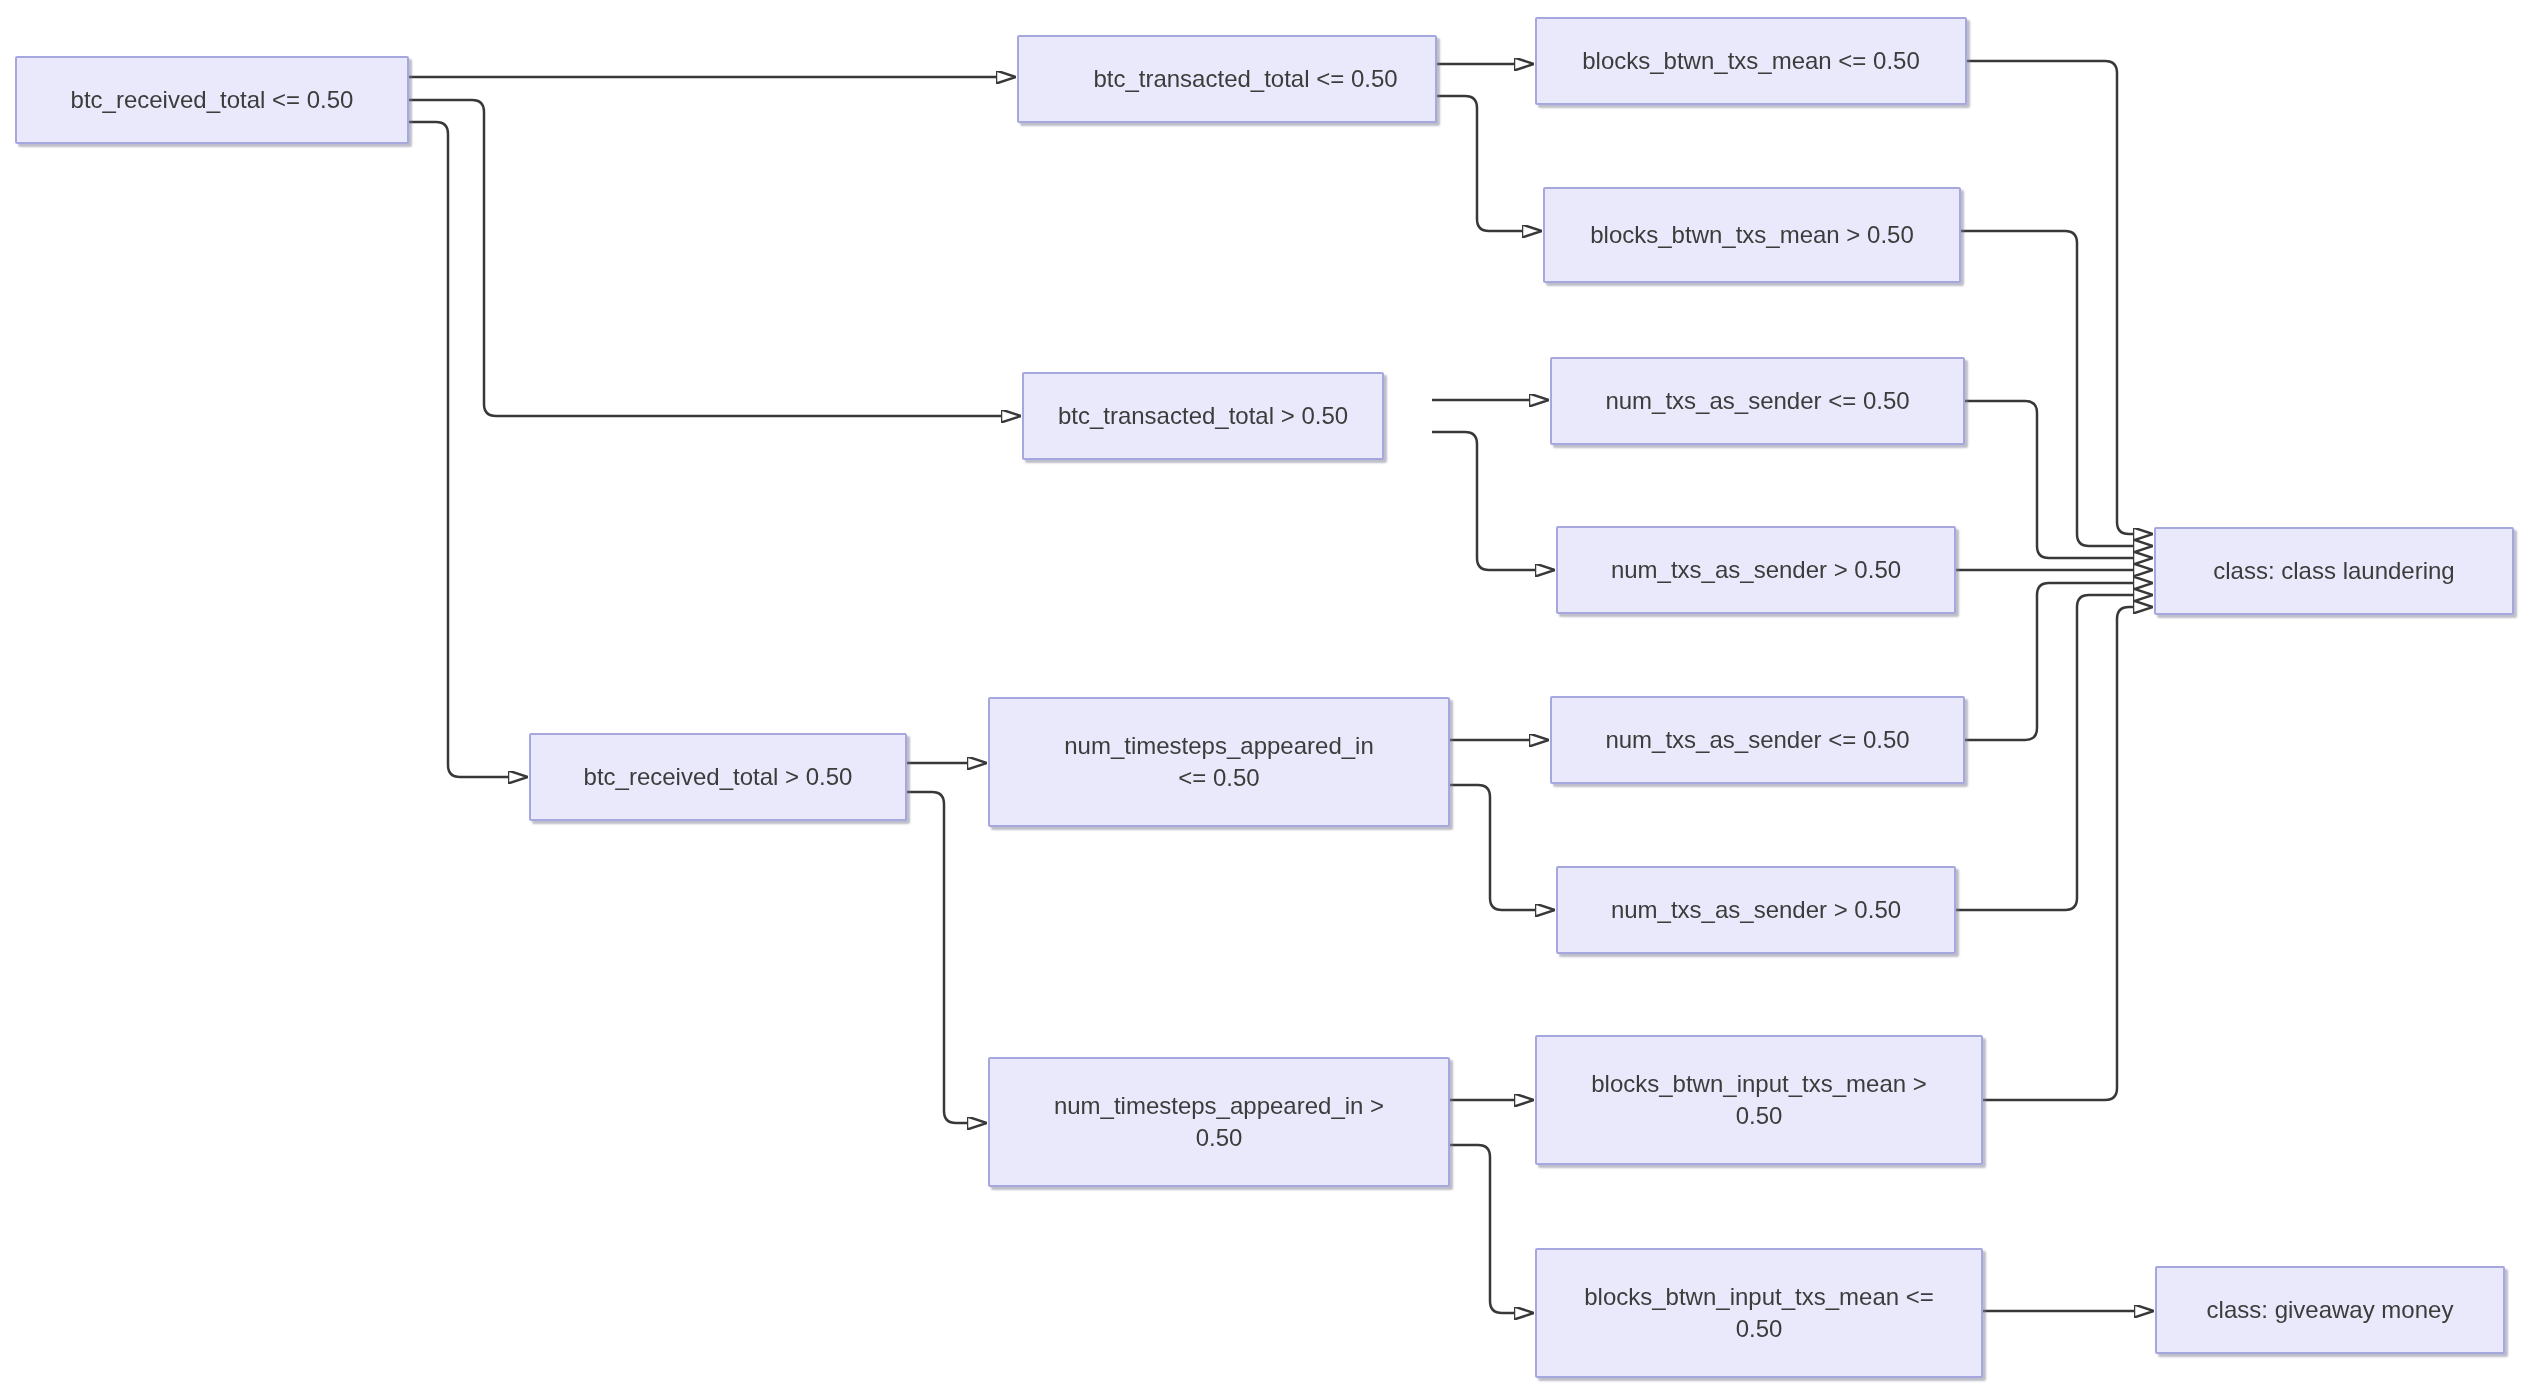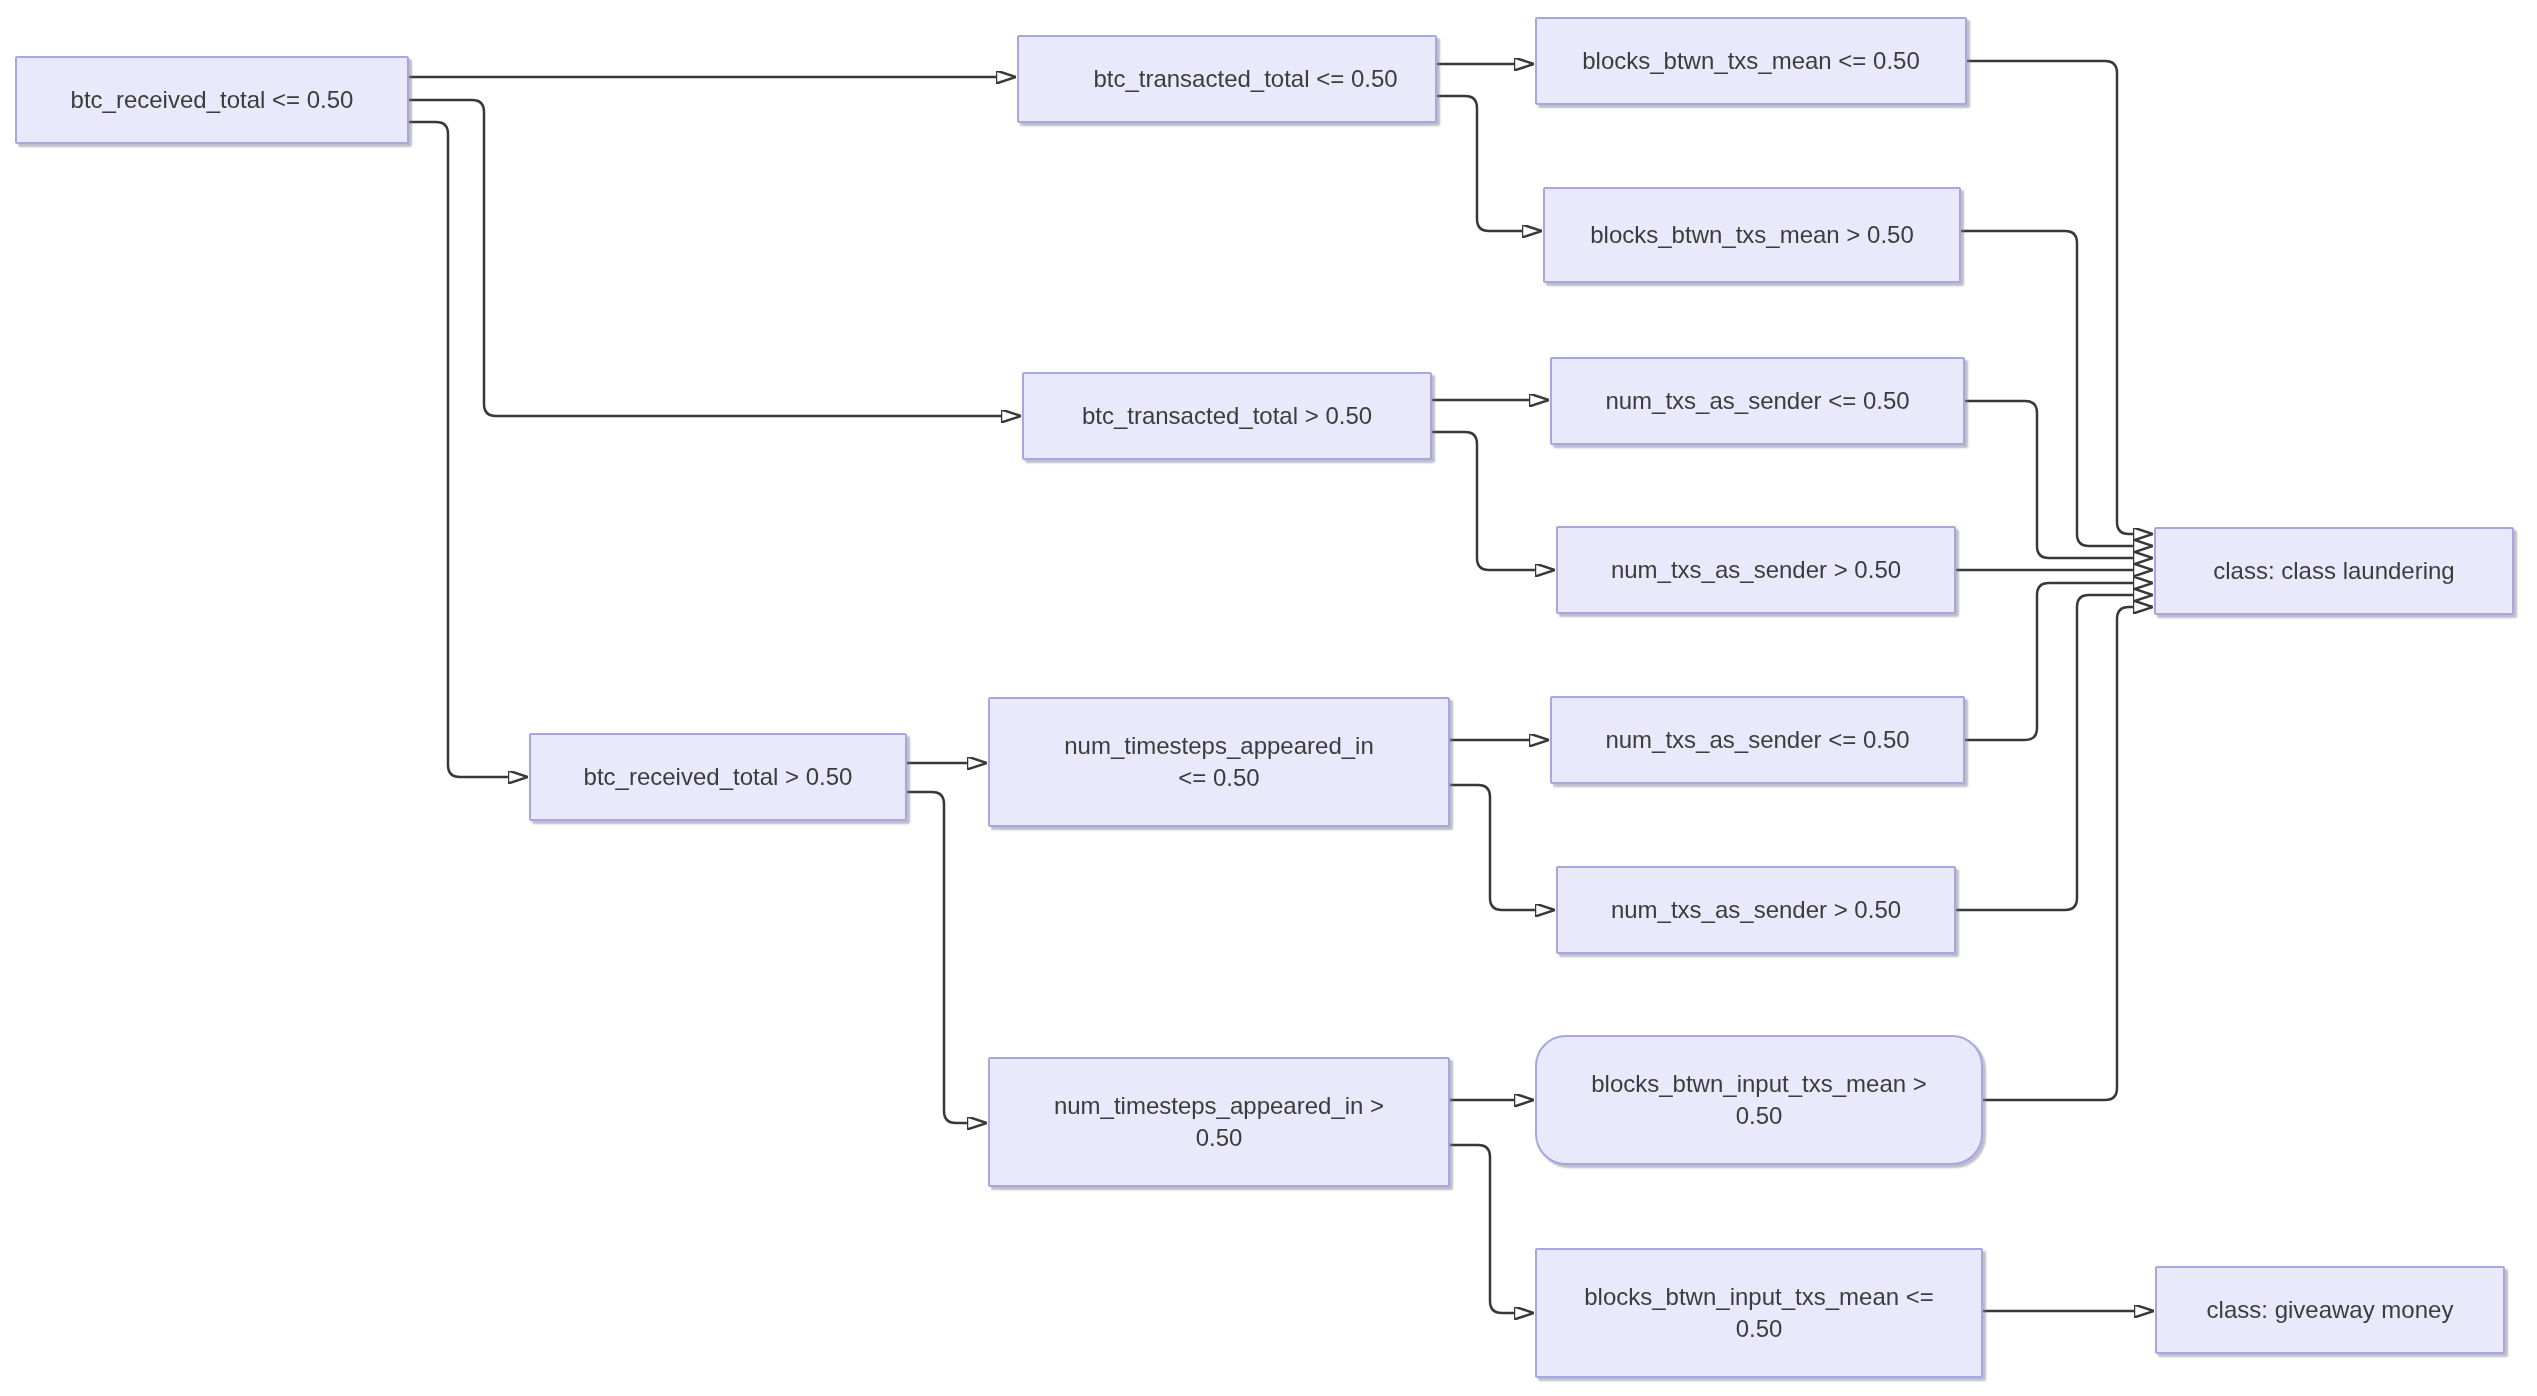--- a/index.html
+++ b/index.html
@@ -101,21 +101,21 @@
       </div>
       <div class="node nowrap" style="left: 1017px; top: 35px; width: 420px; height: 88px; padding-left: 37px;">
         <span class="lbl">btc_transacted_total &lt;= 0.50</span>
       </div>
       <div class="node nowrap" style="left: 1535px; top: 17px; width: 432px; height: 88px;">
         <span class="lbl">blocks_btwn_txs_mean &lt;= 0.50</span>
       </div>
       <div class="node nowrap" style="left: 1543px; top: 187px; width: 418px; height: 96px;">
         <span class="lbl">blocks_btwn_txs_mean &gt; 0.50</span>
       </div>
-      <div class="node nowrap" style="left: 1022px; top: 372px; width: 410px; height: 88px;">
+      <div class="node nowrap" style="left: 1022px; top: 372px; width: 362px; height: 88px;">
         <span class="lbl">btc_transacted_total &gt; 0.50</span>
       </div>
       <div class="node nowrap" style="left: 1550px; top: 357px; width: 415px; height: 88px;">
         <span class="lbl">num_txs_as_sender &lt;= 0.50</span>
       </div>
       <div class="node nowrap" style="left: 1556px; top: 526px; width: 400px; height: 88px;">
         <span class="lbl">num_txs_as_sender &gt; 0.50</span>
       </div>
       <div class="node nowrap" style="left: 529px; top: 733px; width: 378px; height: 88px;">
         <span class="lbl">btc_received_total &gt; 0.50</span>
@@ -125,21 +125,21 @@
       </div>
       <div class="node nowrap" style="left: 1550px; top: 696px; width: 415px; height: 88px;">
         <span class="lbl">num_txs_as_sender &lt;= 0.50</span>
       </div>
       <div class="node nowrap" style="left: 1556px; top: 866px; width: 400px; height: 88px;">
         <span class="lbl">num_txs_as_sender &gt; 0.50</span>
       </div>
       <div class="node" style="left: 988px; top: 1057px; width: 462px; height: 130px;">
         <span class="lbl" style="max-width: 360px;">num_timesteps_appeared_in &gt; 0.50</span>
       </div>
-      <div class="node" style="left: 1535px; top: 1035px; width: 448px; height: 130px; border-radius: 31px;">
+      <div class="node" style="left: 1535px; top: 1035px; width: 448px; height: 130px;">
         <span class="lbl" style="max-width: 372px;">blocks_btwn_input_txs_mean &gt; 0.50</span>
       </div>
       <div class="node" style="left: 1535px; top: 1248px; width: 448px; height: 130px;">
         <span class="lbl" style="max-width: 352px;">blocks_btwn_input_txs_mean &lt;= 0.50</span>
       </div>
       <div class="node nowrap" style="left: 2154px; top: 527px; width: 360px; height: 88px;">
         <span class="lbl">class: class laundering</span>
       </div>
       <div class="node nowrap" style="left: 2155px; top: 1266px; width: 350px; height: 88px;">
         <span class="lbl">class: giveaway money</span>

